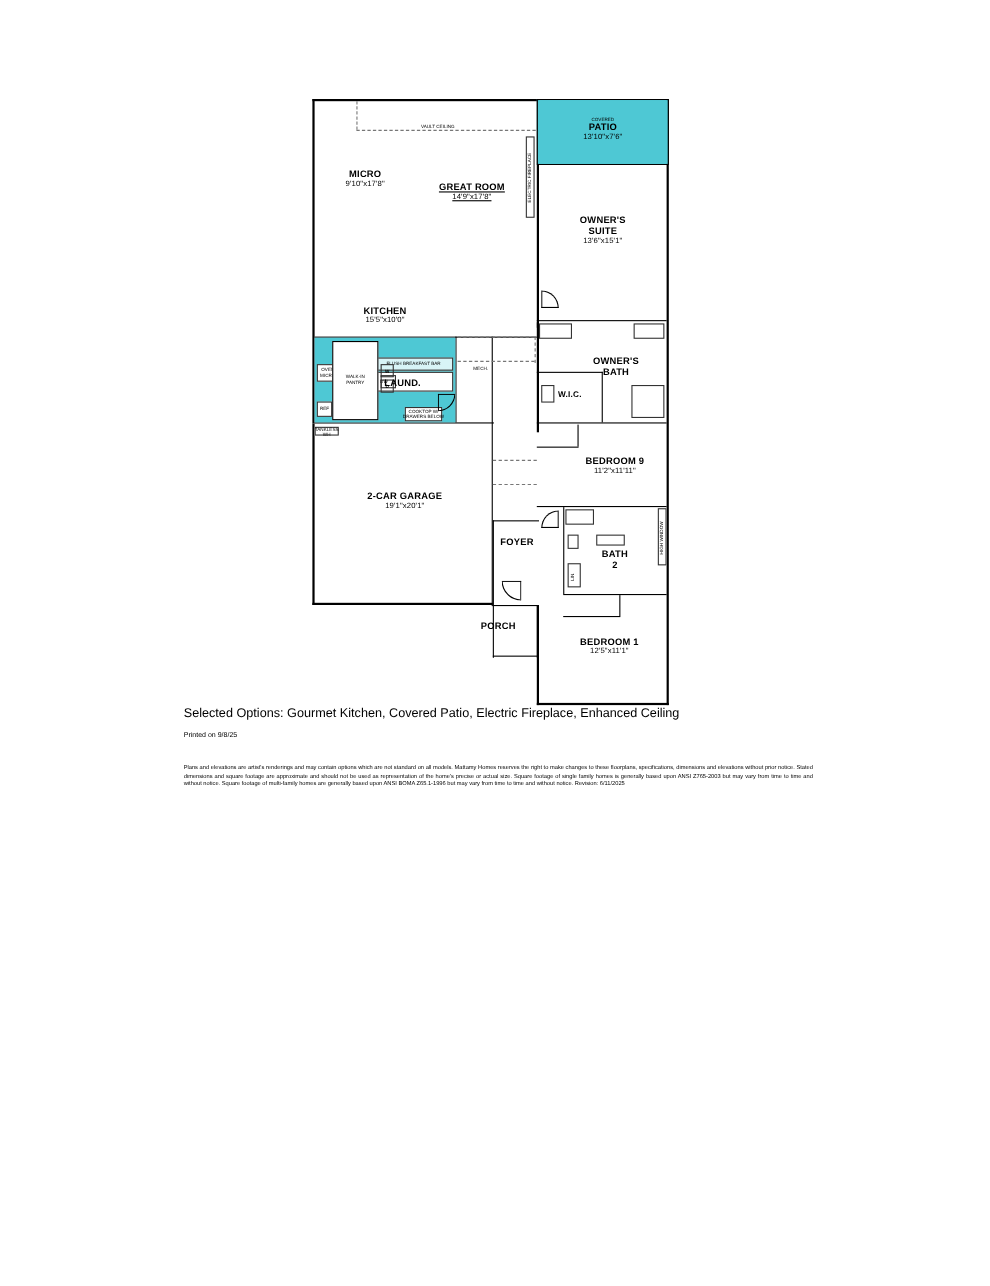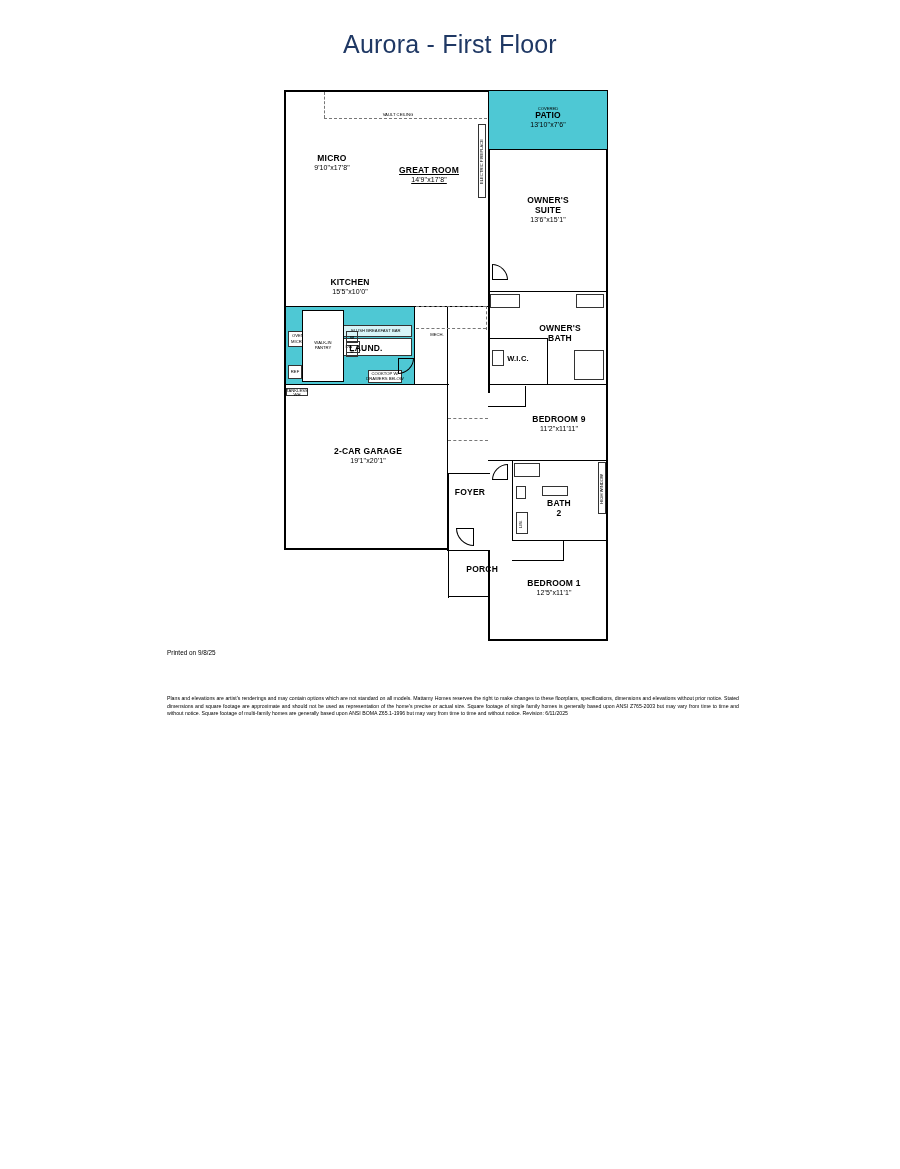--- a/index.html
+++ b/index.html
@@ -123,21 +123,20 @@
     line-height: 1.45;
     color: #000;
     text-align: justify;
   }
 </style>
 </head>
 <body>
 
 <div id="page">
 
-  <div class="title">Aurora - First Floor</div>
 
   <div id="plan">
 
     <div class="wall" style="left:4px; top:2px; width:206px; height:2px;"></div>
     <div class="wall" style="left:4px; top:2px; width:2px; height:295px;"></div>
     <div class="wall" style="left:4px; top:297px; width:2px; height:165px;"></div>
     <div class="wall" style="left:4px; top:460px; width:164px; height:2px;"></div>
 
     <div class="room teal" style="left:208px; top:2px; width:120px; height:60px;"></div>
 
@@ -299,30 +298,31 @@
 
     <div class="label" style="left:168px; top:400px; width:44px;">
       <span class="nm">FOYER</span>
     </div>
 
     <div class="label" style="left:258px; top:411px; width:42px;">
       <span class="nm">BATH</span>
       <span class="nm">2</span>
     </div>
 
-    <div class="label" style="left:172px; top:477px; width:46px;text-align:right;">
+    <div class="label" style="left:150px; top:477px; width:46px;">
       <span class="nm">PORCH</span>
     </div>
 
     <div class="label" style="left:222px; top:491px; width:104px;">
       <span class="nm">BEDROOM 1</span>
       <span class="dm">12'5"x11'1"</span>
     </div>
 
   </div>
 
   <div class="notes">
+    <div class="opt-line">Selected Options: Gourmet Kitchen, Covered Patio, Electric Fireplace, Enhanced Ceiling</div>
     <div class="printed">Printed on 9/8/25</div>
   </div>
 
   <div class="disclaimer">Plans and elevations are artist's renderings and may contain options which are not standard on all models. Mattamy Homes reserves the right to make changes to these floorplans, specifications, dimensions and elevations without prior notice. Stated dimensions and square footage are approximate and should not be used as representation of the home's precise or actual size. Square footage of single family homes is generally based upon ANSI Z765-2003 but may vary from time to time and without notice. Square footage of multi-family homes are generally based upon ANSI BOMA Z65.1-1996 but may vary from time to time and without notice. Revision: 6/11/2025</div>
 
 </div>
 
 </body></html>

